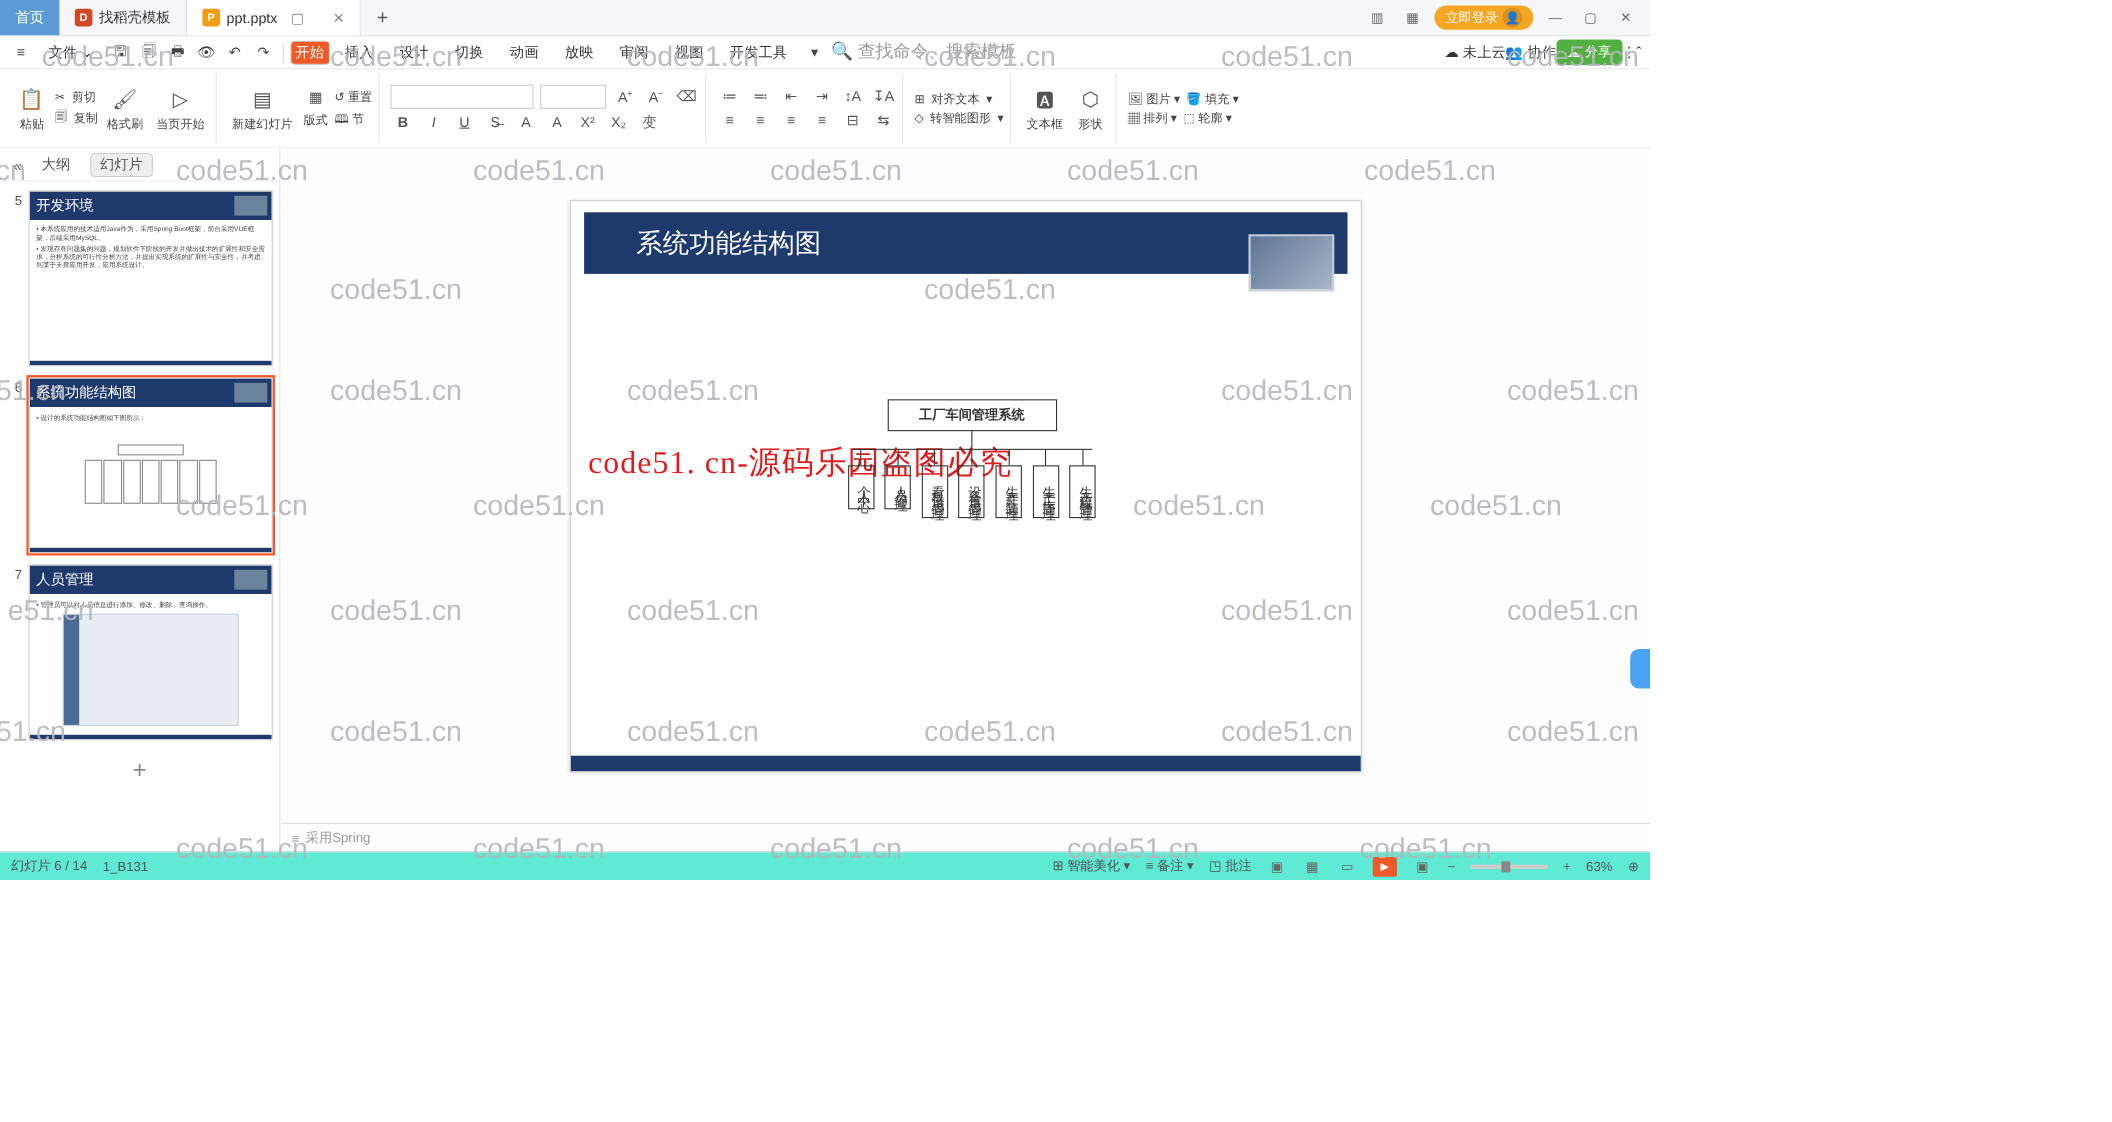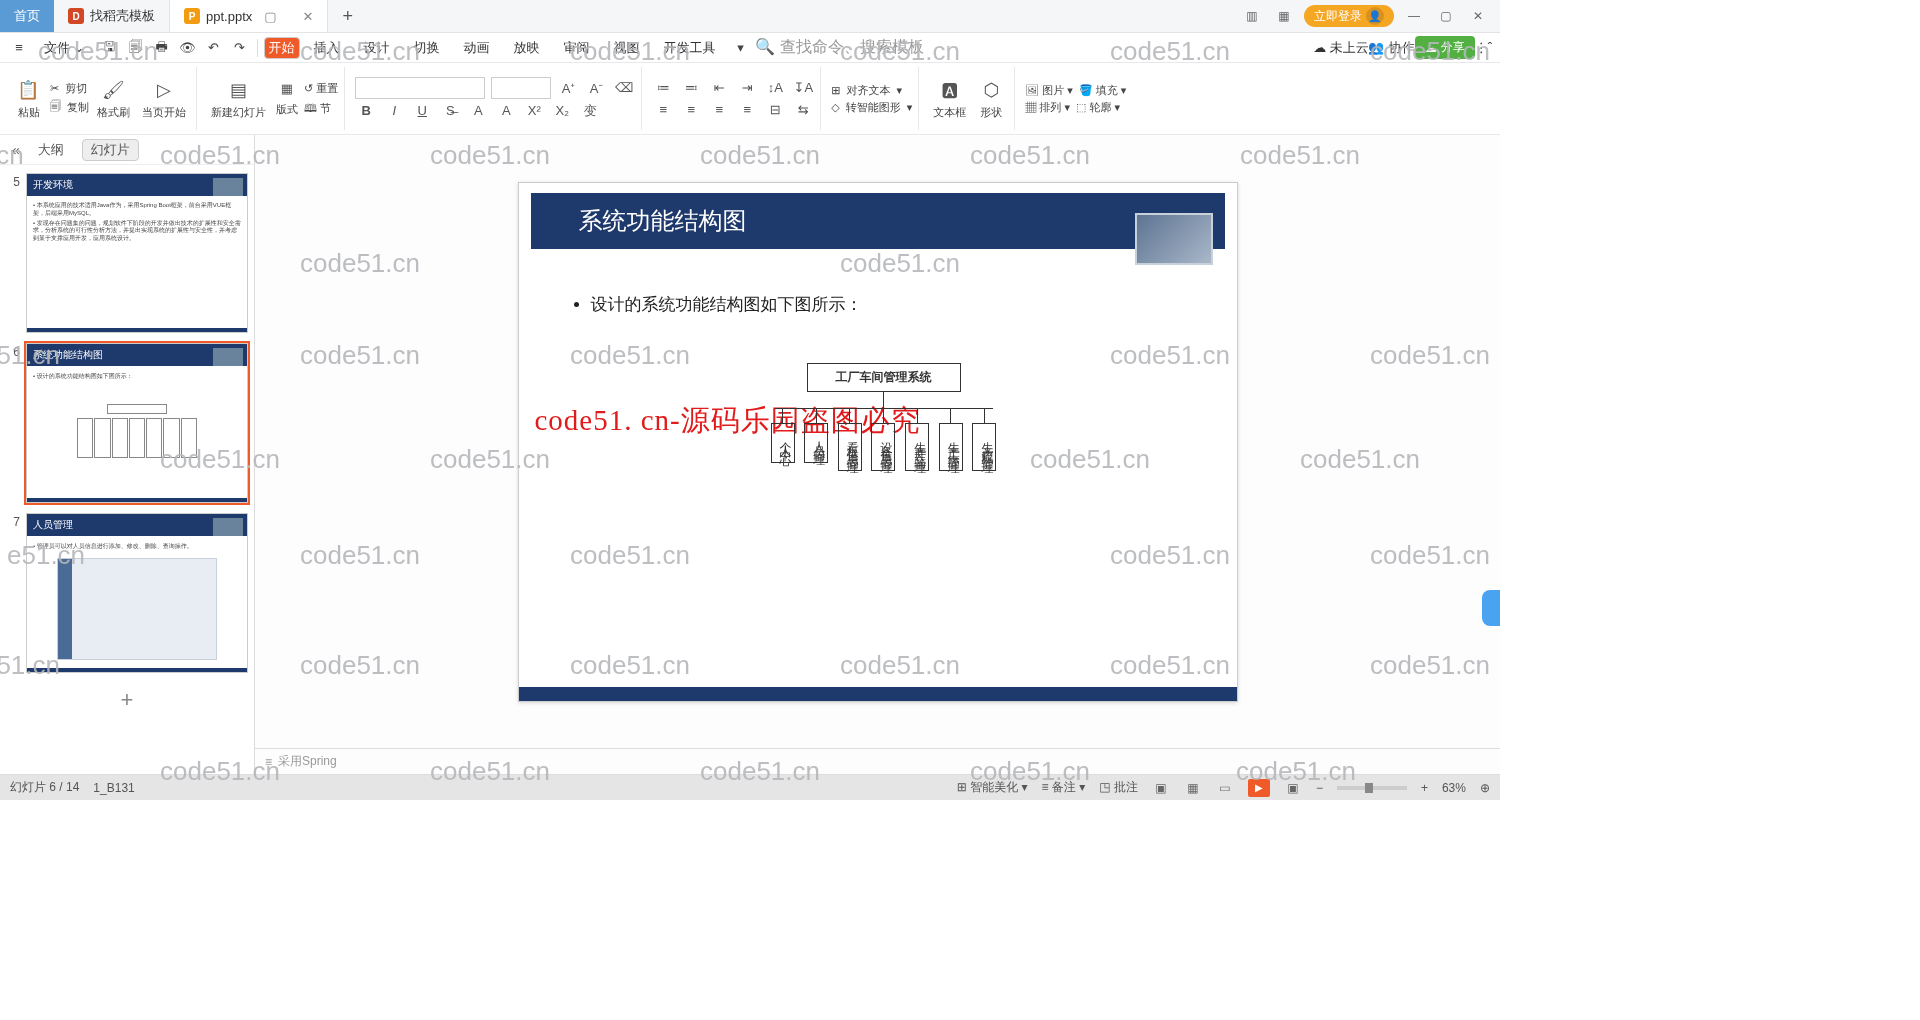--- a/index.html
+++ b/index.html
@@ -47,21 +47,21 @@
 .left{width:255px;border-right:1px solid #ddd;display:flex;flex-direction:column;background:#fff}
 .lhdr{height:30px;display:flex;align-items:center;gap:10px;padding:0 12px;border-bottom:1px solid #eee}
 .lhdr .coll{font-size:14px;color:#666}
 .lhdr .t{font-size:13px;color:#555;padding:3px 8px}
 .lhdr .t.sel{background:#eee;border-radius:4px}
 .thumbs{flex:1;overflow:auto;padding:8px 6px}
 .trow{display:flex;gap:6px;margin-bottom:10px}
 .num{width:14px;text-align:right;color:#555;font-size:12px;padding-top:2px}
 .thumb{flex:1;height:160px;border:1px solid #ccc;background:#fff;position:relative;overflow:hidden;font-size:6px}
 .thumb.act{outline:2px solid #f05a28}
-.thumb .ttl{background:#1e3a6d;color:#fff;padding:4px 6px;font-size:10px}
+.thumb .ttl{background:#1e3a6d;color:#fff;padding:4px 6px;font-size:13px}
 .thumb .timg{position:absolute;top:4px;right:4px;width:30px;height:18px;background:#6a839d}
 .thumb .tfoot{position:absolute;bottom:0;left:0;right:0;height:4px;background:#1e3a6d}
 .addsl{text-align:center;font-size:22px;color:#888;padding:4px}
 
 .canvas{flex:1;background:#fdfdfd;display:flex;flex-direction:column}
 .stage{flex:1;display:flex;align-items:center;justify-content:center;position:relative}
 .slide{width:720px;height:520px;background:#fff;border:1px solid #ccc;box-shadow:0 1px 4px rgba(0,0,0,.15);position:relative}
 .sd-title{position:absolute;top:10px;left:12px;right:12px;height:56px;background:#1e3a6d;color:#fff;display:flex;align-items:center;padding-left:48px;font-size:24px;font-weight:400}
 .sd-badge{position:absolute;top:30px;right:24px;width:78px;height:52px;border:2px solid #c8d0da;background:linear-gradient(135deg,#5d7492,#a9b7c9)}
 .sd-body{position:absolute;top:110px;left:60px;right:40px;color:#222;font-size:17px}
@@ -73,21 +73,21 @@
 .org-top{border:1px solid #333;text-align:center;font-size:12px;padding:5px 0;font-weight:bold}
 .org-lnv{width:1px;height:16px;background:#333;margin:0 auto}
 .org-lineh{height:1px;background:#333;margin:0 6px}
 .org-cols{display:flex;justify-content:space-between;padding:0 2px}
 .org-cols .c{display:flex;flex-direction:column;align-items:center}
 .org-cols .stub{width:1px;height:14px;background:#333}
 .org-cols .box{border:1px solid #333;width:24px;padding:8px 2px 14px;font-size:12px;text-align:center;line-height:1.05;writing-mode:vertical-rl;letter-spacing:4px}
 
 .notes{height:26px;border-top:1px solid #ddd;display:flex;align-items:center;color:#999;padding:0 10px;gap:6px;font-size:12px}
 
-.status{position:absolute;bottom:0;left:0;right:0;height:26px;background:#e5e5e5;border-top:1px solid #ddd;display:flex;align-items:center;padding:0 10px;font-size:12px;color:#555;gap:14px}
+.status{position:absolute;bottom:0;left:0;right:0;height:26px;background:#5eead4;border-top:1px solid #ddd;display:flex;align-items:center;padding:0 10px;font-size:12px;color:#555;gap:14px}
 .status .sp{flex:1}
 .status .play{width:22px;height:18px;background:#f05a28;color:#fff;display:flex;align-items:center;justify-content:center;border-radius:2px;font-size:10px}
 .status .vb{width:18px;text-align:center;color:#666}
 </style>
 </head>
 <body>
 
 <div class="wm">
 <span style="top:36px;left:38px">code51.cn</span>
     <span style="top:36px;left:300px">code51.cn</span>
@@ -353,25 +353,20 @@
       </div>
       <div class="addsl">+</div>
     </div>
   </div>
 
   <div class="canvas">
     <div class="stage">
       <div class="slide">
         <div class="sd-title">系统功能结构图</div>
         <div class="sd-badge"></div>
-        <div class="sd-body">
-          <ul>
-              <li>设计的系统功能结构图如下图所示：</li>
-            </ul>
-        </div>
         <div class="ov">code51. cn-源码乐园盗图必究</div>
         <div class="org">
           <div style="padding:0 38px">
               <div class="org-top">工厂车间管理系统</div>
             </div>
           <div class="org-lnv"></div>
           <div class="org-lineh"></div>
           <div class="org-cols">
             <div class="c">
                 <div class="stub"></div>

